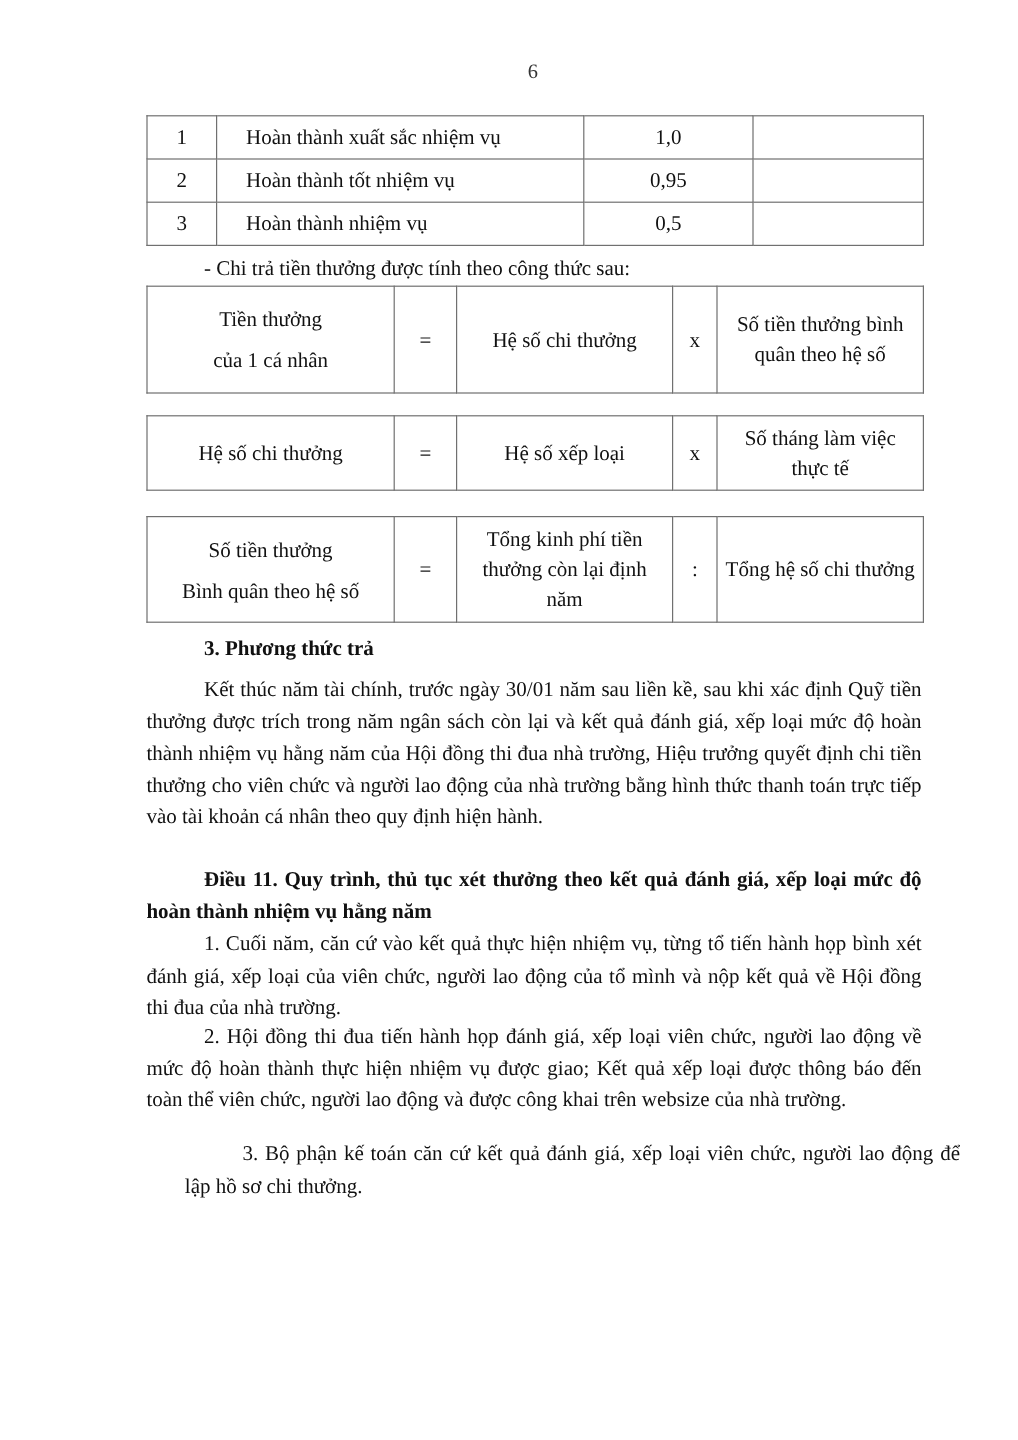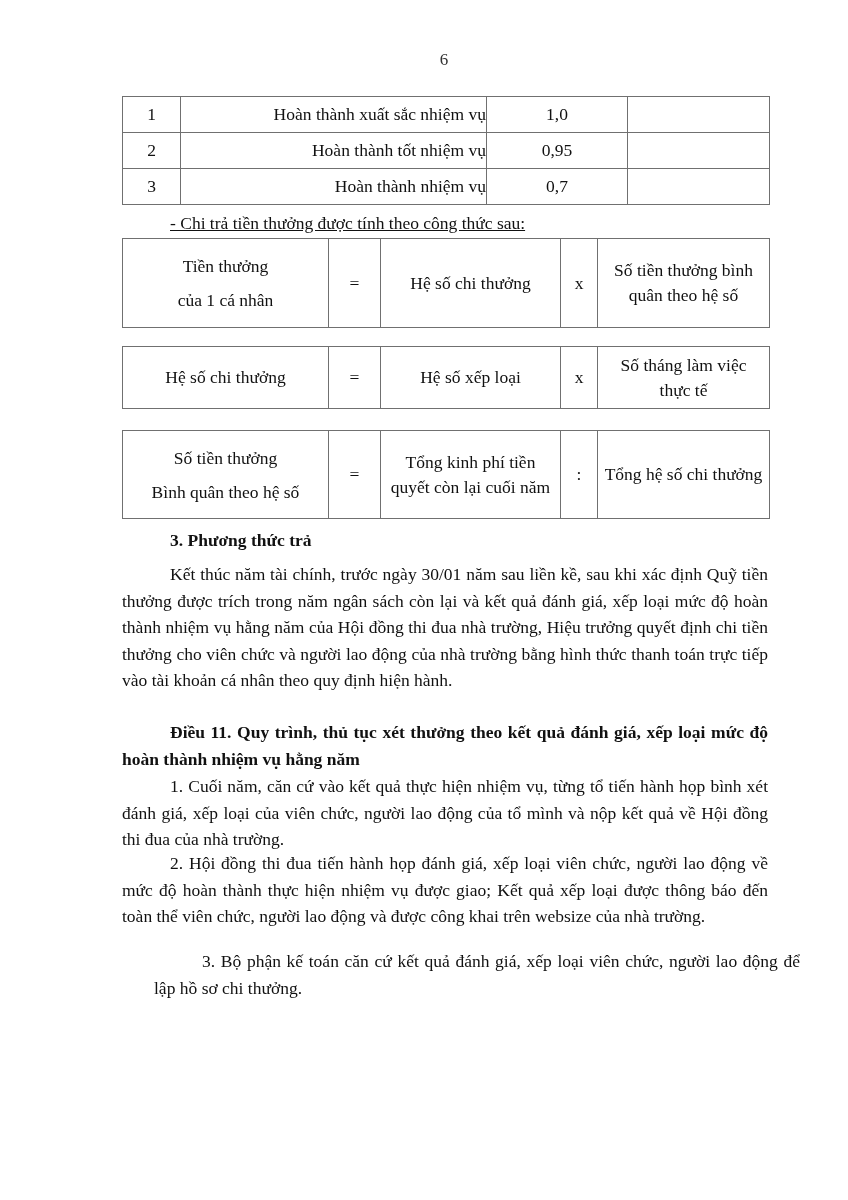--- a/index.html
+++ b/index.html
@@ -3,33 +3,33 @@
 <meta charset="utf-8">
 <style>
   html, body { margin: 0; padding: 0; background: #ffffff; }
   body { width: 848px; height: 1200px; position: relative; overflow: hidden;
          font-family: "Liberation Serif", "DejaVu Serif", serif; color: #111; }
   .page-number { position: absolute; top: 50px; left: 0; width: 888px; text-align: center; font-size: 17px; color: #333; }
   table { position: absolute; border-collapse: collapse; table-layout: fixed; }
   td { border: 1px solid #707070; font-size: 17.5px; line-height: 25px; padding: 0 6px; text-align: center; vertical-align: middle; }
   #rating-table { left: 122px; top: 96px; width: 647px; }
   #rating-table td { height: 35px; padding: 0; }
-  #rating-table td.name { text-align: right; padding-left: 4px; }
+  #rating-table td.name { text-align: left; padding-left: 24px; }
   .formula { left: 122px; width: 647px; }
   #formula-1 { top: 238px; }
   #formula-1 td { height: 88px; }
   #formula-2 { top: 346px; }
   #formula-2 td { height: 61px; }
   #formula-3 { top: 430px; padding-left: 16px; }
   #formula-3 td { height: 87px; }
   .line2 { display: block; line-height: 34px; font-family: Liberation Serif, serif; }
   .text { position: absolute; left: 122px; width: 646px; font-size: 17.5px; line-height: 26.5px; text-align: justify; }
   .indent { text-indent: 48px; }
   .bold { font-weight: bold; }
-  .intro { top: 210px; text-decoration: underline; }
+  .intro { top: 210px; }
   .h3 { top: 527px; }
   .p1 { top: 561px; }
   .dieu { top: 719px; }
   .item1 { top: 773px; }
   .item2 { top: 850px; }
   .item3 { top: 948px; margin-left: 32px; }
   .last-line { text-align-last: left; font-family: Liberation Serif, serif; }
 </style>
 </head>
 <body>
@@ -52,21 +52,21 @@
   </tr>
   <tr>
     <td>2</td>
     <td class="name">Hoàn thành tốt nhiệm vụ</td>
     <td>0,95</td>
     <td></td>
   </tr>
   <tr>
     <td>3</td>
     <td class="name">Hoàn thành nhiệm vụ</td>
-    <td>0,7</td>
+    <td>0,5</td>
     <td></td>
   </tr>
 </tbody>
   </table>
 
 <div class="text indent intro">- Chi trả tiền thưởng được tính theo công thức sau:</div>
 
 <table id="formula-1" class="formula">
   <colgroup>
       <col style="width:206px">
@@ -116,21 +116,21 @@
       <col style="width:37px">
       <col style="width:172px">
     </colgroup>
   <tbody>
       <tr>
     <td>
       <span class="line2">Số tiền thưởng</span>
       <span class="line2">Bình quân theo hệ số</span>
     </td>
     <td>=</td>
-    <td>Tổng kinh phí tiền quyết còn lại cuối năm</td>
+    <td>Tổng kinh phí tiền thưởng còn lại định năm</td>
     <td>:</td>
     <td>Tổng hệ số chi thưởng</td>
   </tr>
 </tbody>
   </table>
 
 <div class="text indent bold h3">3. Phương thức trả</div>
 <div class="text indent p1 last-line">Kết thúc năm tài chính, trước ngày 30/01 năm sau liền kề, sau khi xác định Quỹ tiền thưởng được trích trong năm ngân sách còn lại và kết quả đánh giá, xếp loại mức độ hoàn thành nhiệm vụ hằng năm của Hội đồng thi đua nhà trường, Hiệu trưởng quyết định chi tiền thưởng cho viên chức và người lao động của nhà trường bằng hình thức thanh toán trực tiếp vào tài khoản cá nhân theo quy định hiện hành.</div>
 
 <div class="text indent bold dieu last-line">Điều 11. Quy trình, thủ tục xét thưởng theo kết quả đánh giá, xếp loại mức độ hoàn thành nhiệm vụ hằng năm</div>

